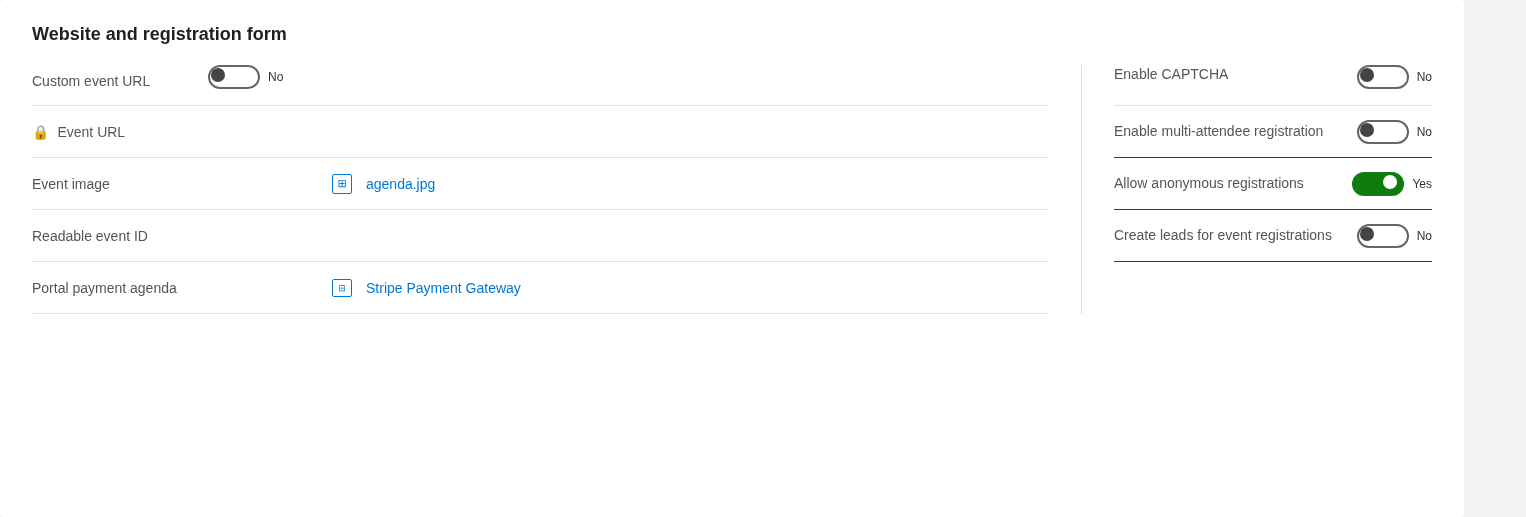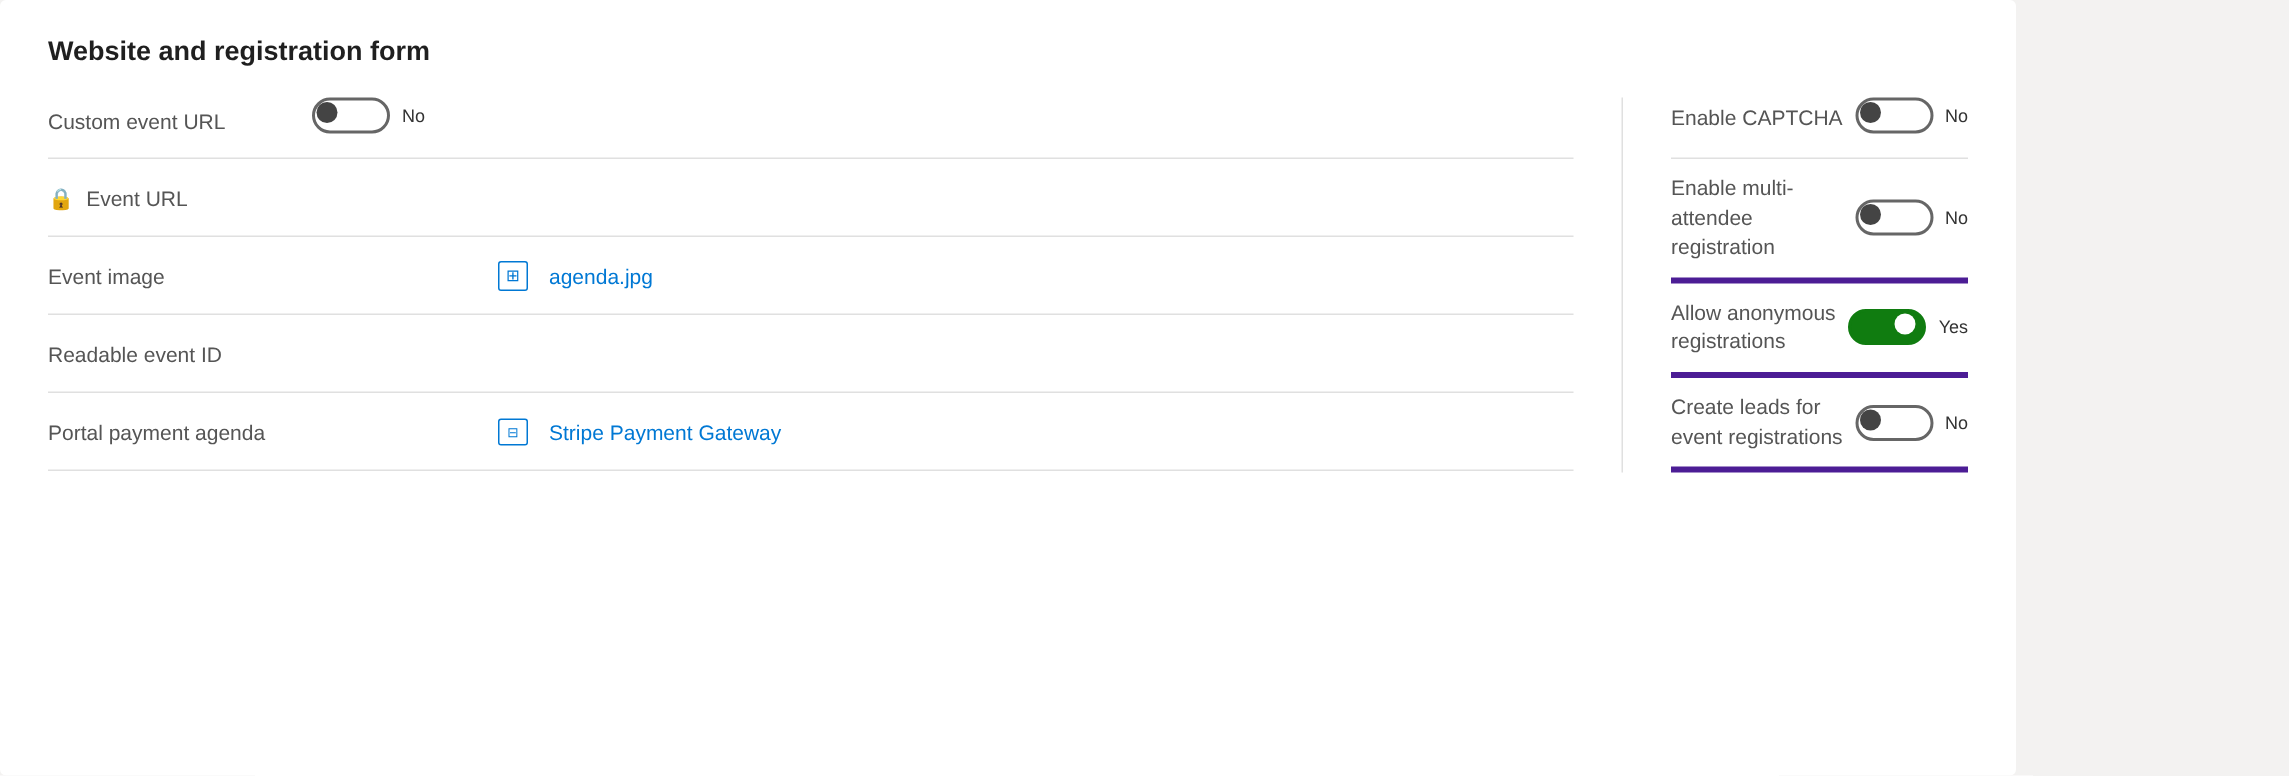--- a/index.html
+++ b/index.html
@@ -6,21 +6,21 @@
     body {
       font-family: 'Segoe UI', sans-serif;
       font-size: 14px;
       color: #333;
       background: #f3f2f1;
     }
     .card {
       background: #fff;
       border-radius: 4px;
       padding: 24px 32px;
-      width: 1344px;
+      width: 1464px;
       min-height: 517px;
     }
     .card-title {
       font-size: 18px;
       font-weight: 600;
       margin-bottom: 20px;
       color: #1f1f1f;
     }
     .columns {
       display: flex;
@@ -129,31 +129,31 @@
       margin-left: 8px;
     }
     .toggle-wrapper {
       display: flex;
       align-items: center;
     }
 
     
     .right-top-row {
       display: flex;
-      align-items: flex-end;
+      align-items: flex-start;
       justify-content: space-between;
       padding: 0 0 16px 0;
       margin-bottom: 0;
     }
     .right-field-row {
       display: flex;
       align-items: center;
-      justify-content: flex-start;
+      justify-content: space-between;
       min-height: 52px;
-      border-bottom: 4px solid #4c1d95;
+      border-bottom: 1px solid #4c1d95;
       padding: 10px 0;
     }
     .right-field-label {
       color: #555;
       font-size: 14px;
       max-width: 240px;
       line-height: 1.4;
     }
     .right-field-control {
       display: flex;

